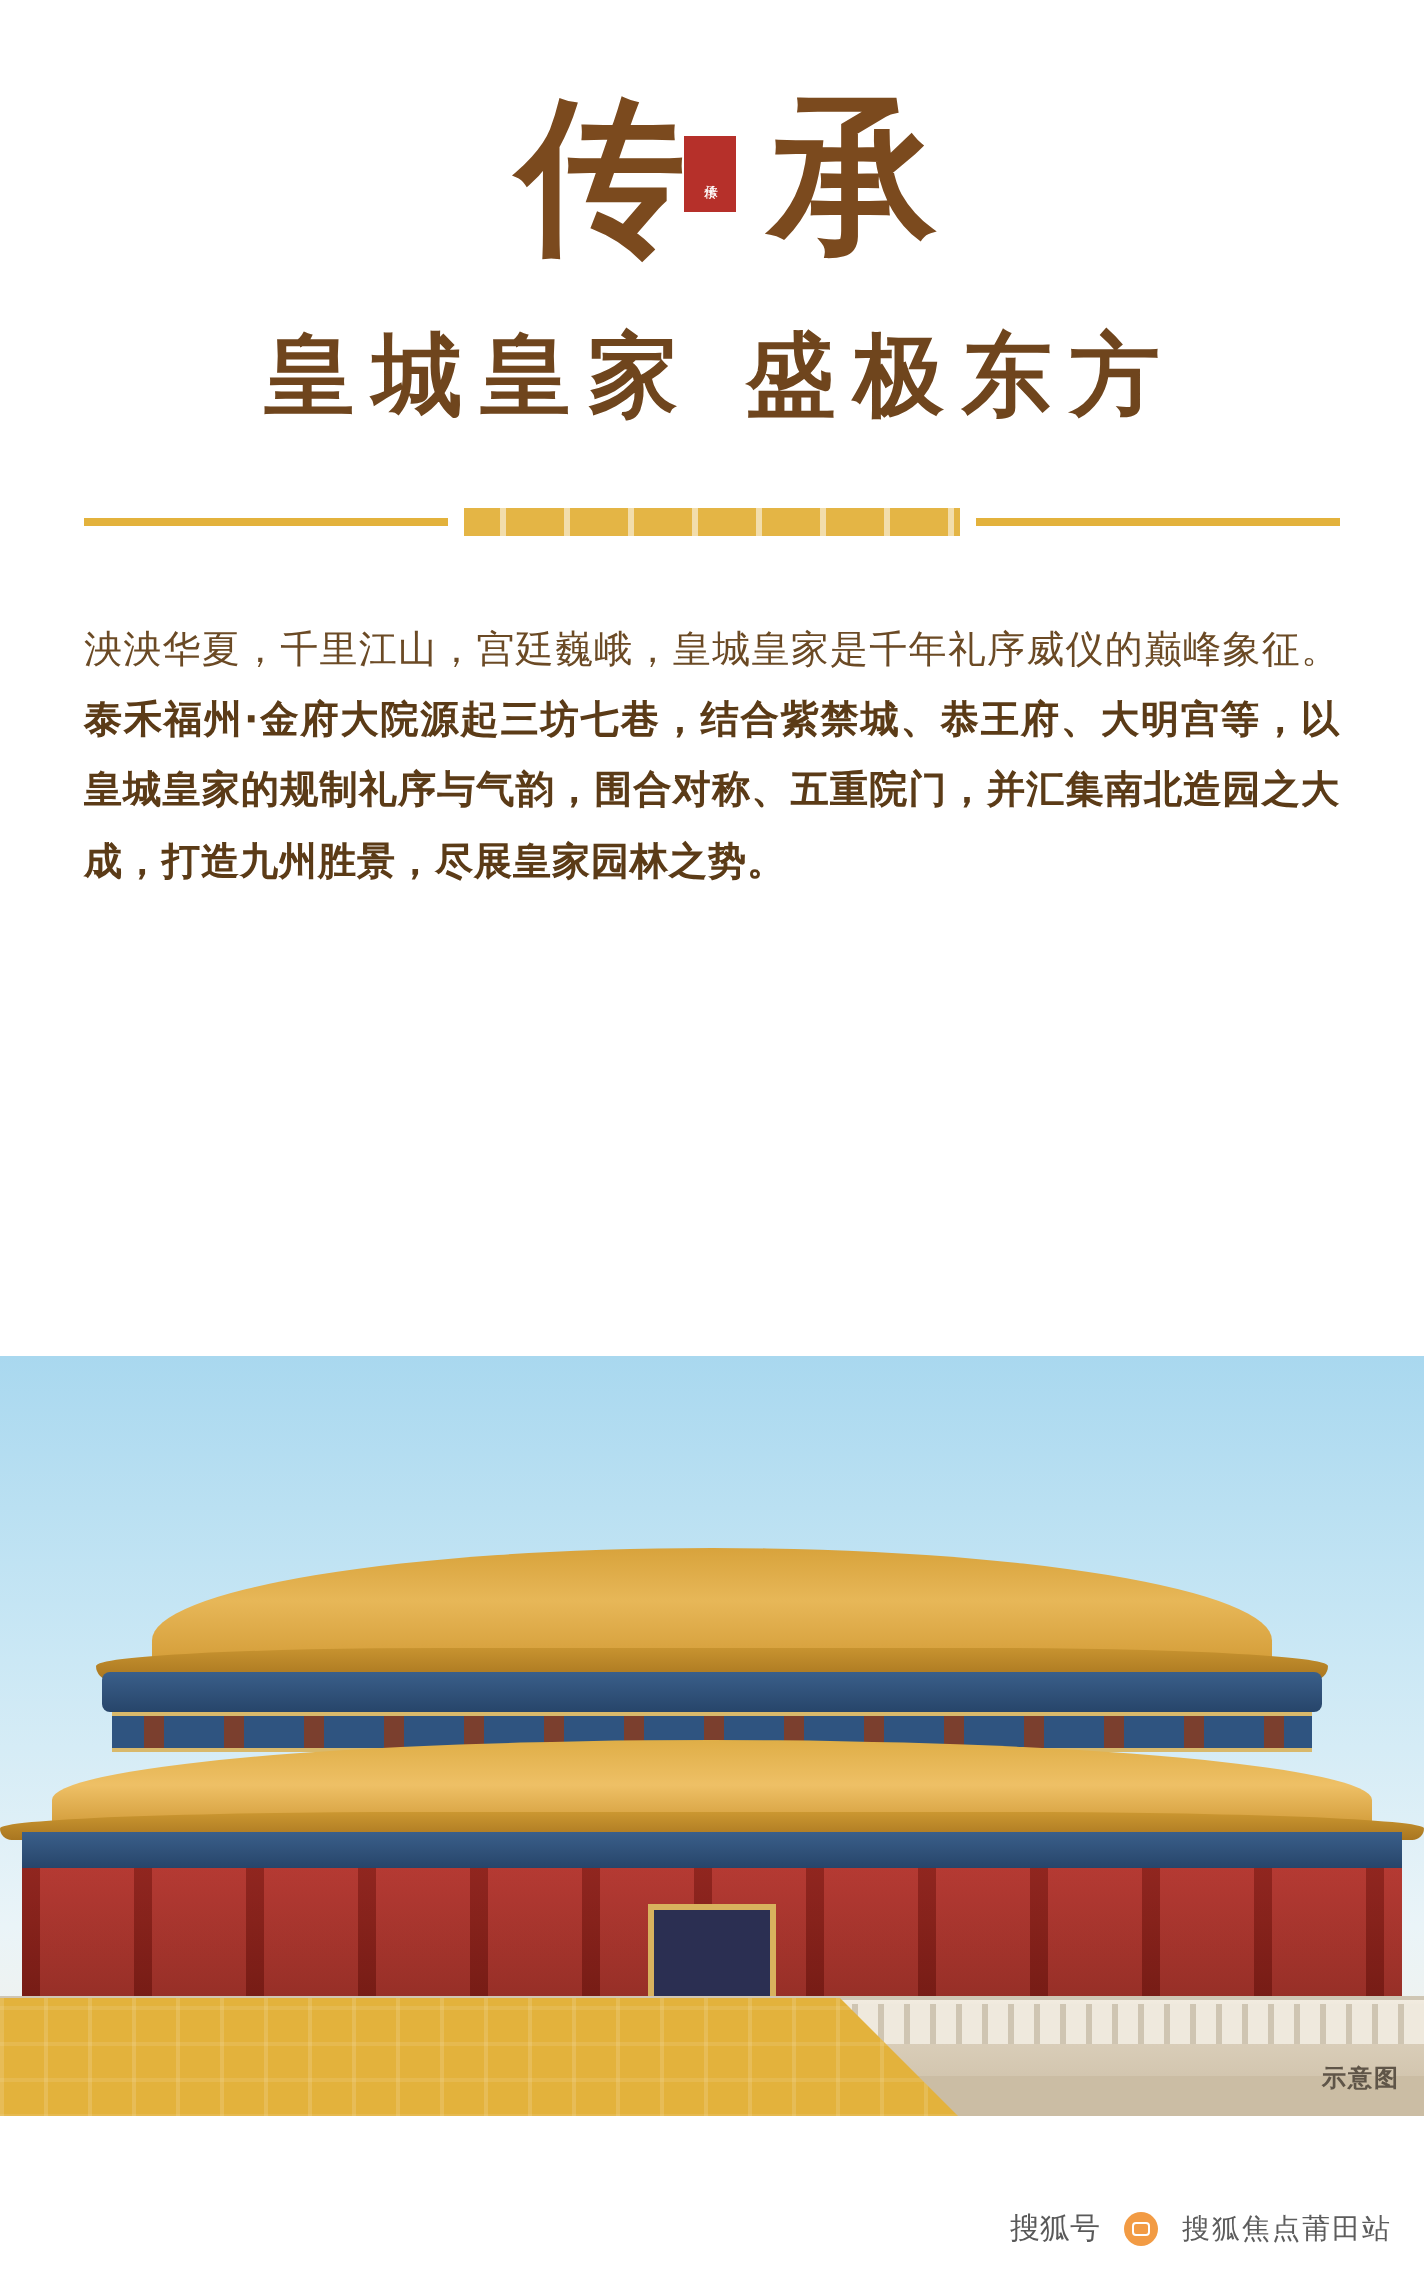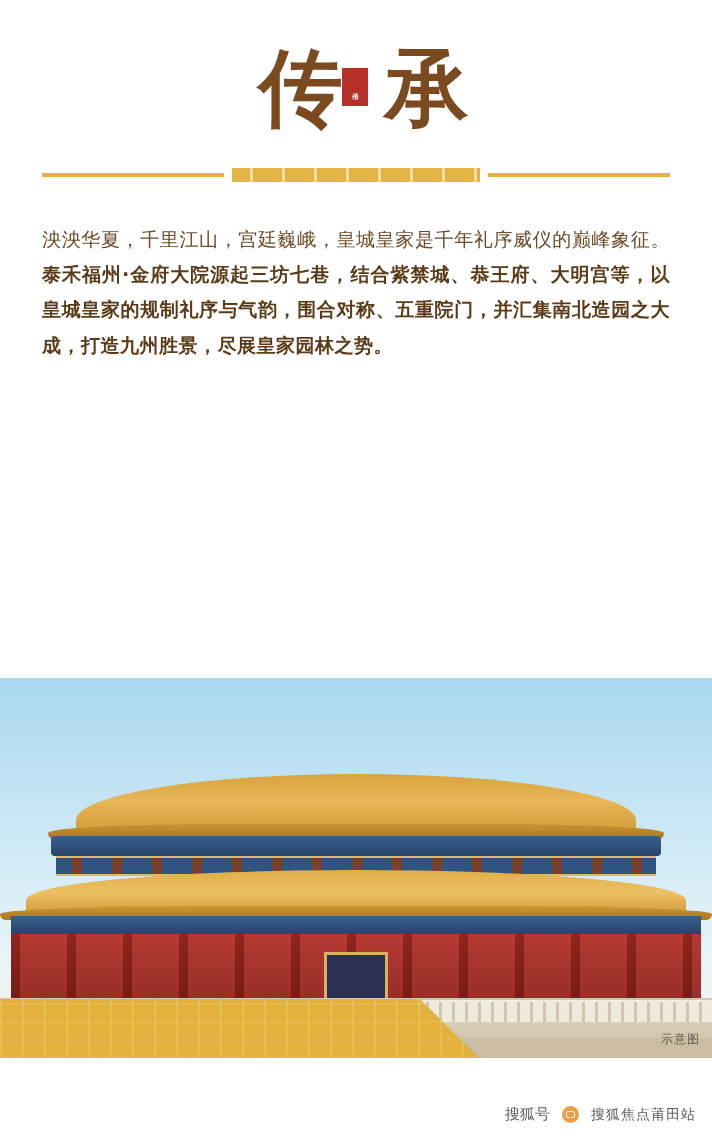--- a/index.html
+++ b/index.html
@@ -280,20 +280,21 @@
     opacity: 0.55;
   }
   .photo-note {
     position: absolute;
     right: 12px;
     bottom: 10px;
     font-size: 12px;
     color: #5f5548;
     font-family: "DejaVu Sans", "Liberation Sans", sans-serif;
     letter-spacing: 1px;
+    font-weight: bold;
   }
 
   
   .footer {
     position: absolute;
     left: 0;
     right: 0;
     bottom: 0;
     height: 80px;
     background: #ffffff;
@@ -334,20 +335,21 @@
   }
 </style>
 </head>
 <body>
 
 <div class="page">
 
   <div class="header">
     <h1 class="title-cn">传承</h1>
     <div class="seal">承传</div>
+    <h2 class="subtitle">皇城皇家  盛极东方</h2>
   </div>
 
   <div class="divider">
     <div class="bar left"></div>
     <div class="center">
       <div class="notch" style="left:18px"></div>
       <div class="notch" style="left:50px"></div>
       <div class="notch" style="left:82px"></div>
       <div class="notch" style="left:114px"></div>
       <div class="notch" style="left:146px"></div>

